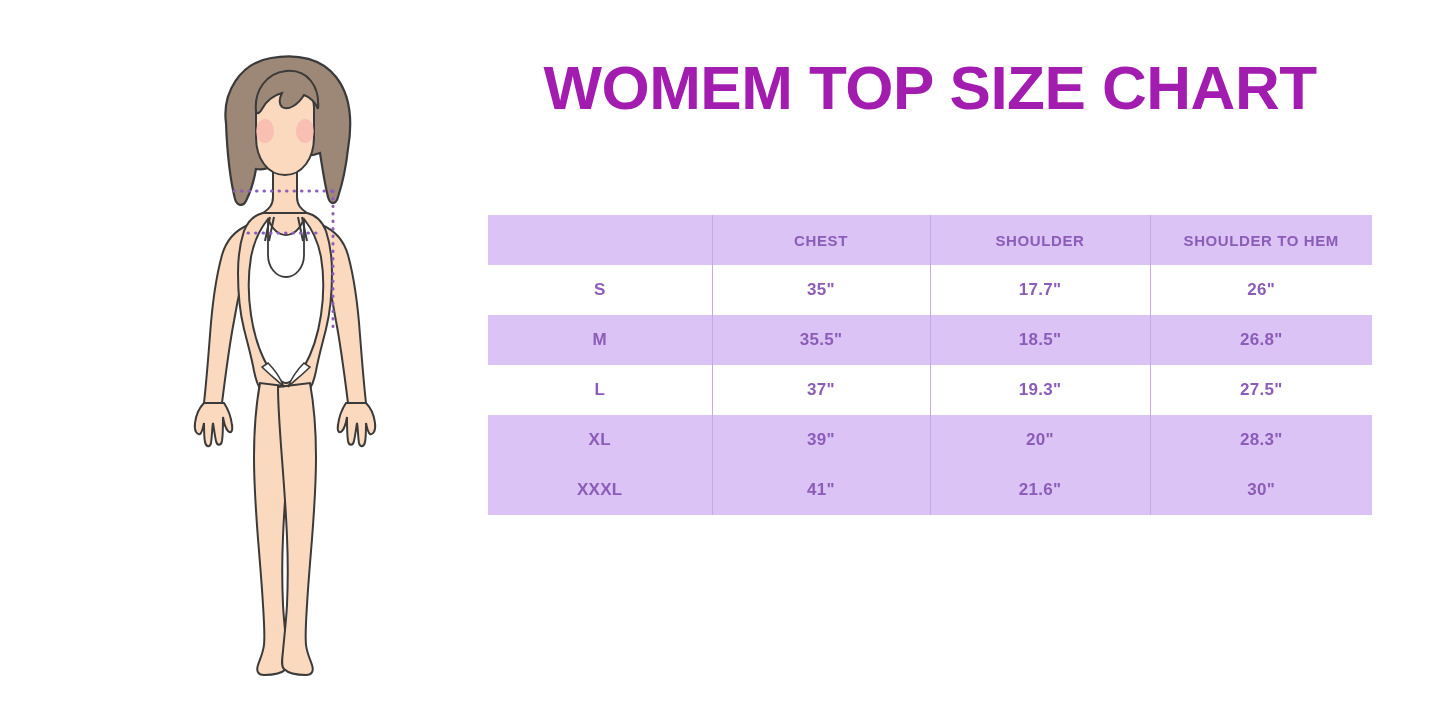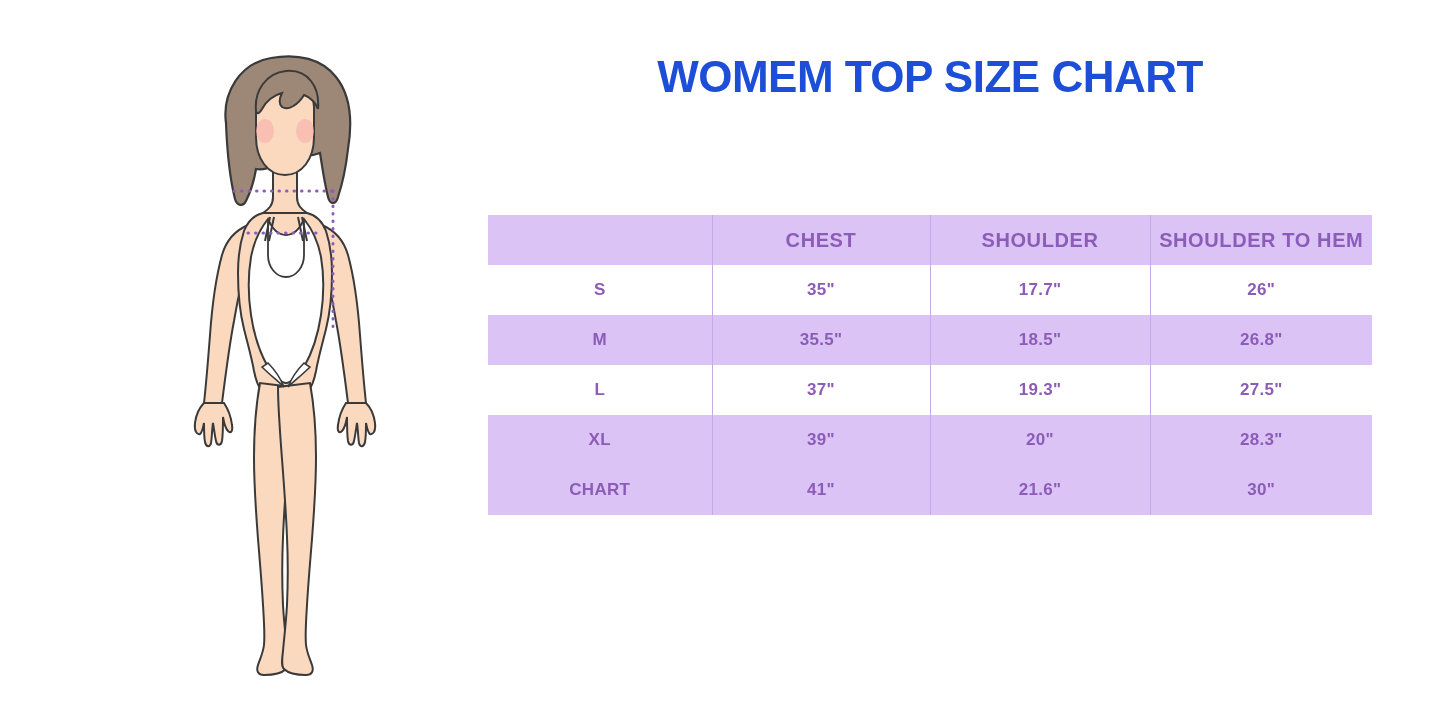--- a/index.html
+++ b/index.html
@@ -15,24 +15,24 @@
     font-family: "Liberation Sans", sans-serif;
   }
 
   
   #chart-title {
     position: absolute;
     left: 488px;
     top: 52px;
     width: 884px;
     text-align: center;
-    font-size: 44px;
+    font-size: 62px;
     font-weight: 800;
     letter-spacing: -0.5px;
-    color: #1d4ed8;
+    color: #a21caf;
     font-family: "Liberation Sans", sans-serif;
     white-space: nowrap;
   }
 
   
   #figure-panel {
     position: absolute;
     left: 0;
     top: 0;
     width: 470px;
@@ -59,21 +59,21 @@
     text-align: center;
     vertical-align: middle;
     font-size: 17px;
     font-weight: 700;
     color: #8b5cb8;
     letter-spacing: 0.3px;
     font-family: "Liberation Sans", sans-serif;
     border: none;
   }
   #size-table th {
-    font-size: 20px;
+    font-size: 15px;
     letter-spacing: 0.6px;
   }
   
   .col-size  { width: 224px; }
   .col-a     { width: 218px; }
   .col-b     { width: 220px; }
   .col-c     { width: 222px; }
 
   tr.shade td, tr.shade th { background: #dcc3f5; }
   tr.plain td { background: #ffffff; }
@@ -255,19 +255,19 @@
         <td class="div">19.3"</td>
         <td class="div">27.5"</td>
       </tr>
       <tr class="shade">
         <td>XL</td>
         <td class="div">39"</td>
         <td class="div">20"</td>
         <td class="div">28.3"</td>
       </tr>
       <tr class="shade">
-        <td>CHART</td>
+        <td>XXXL</td>
         <td class="div">41"</td>
         <td class="div">21.6"</td>
         <td class="div">30"</td>
       </tr>
     </tbody>
 </table>
 
 </body></html>

